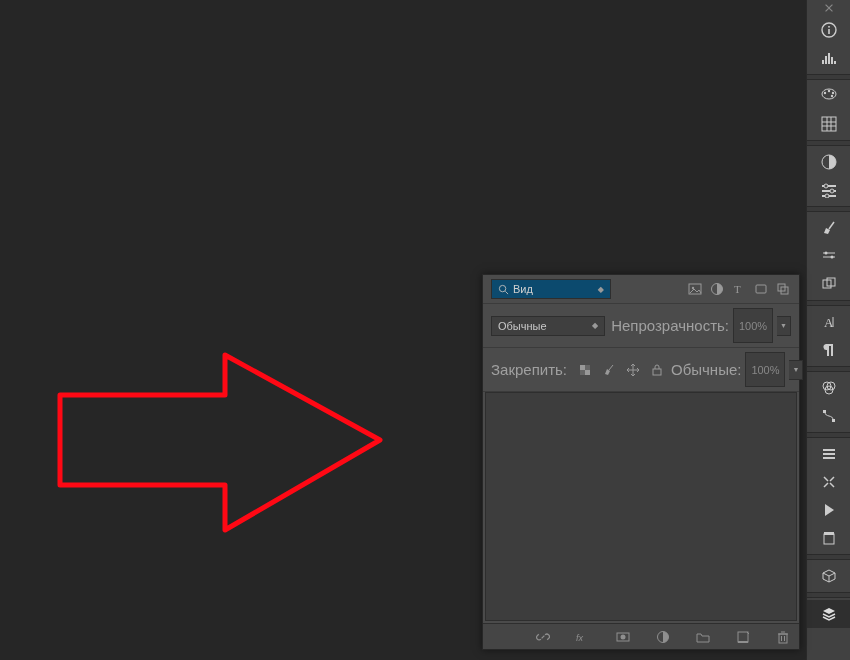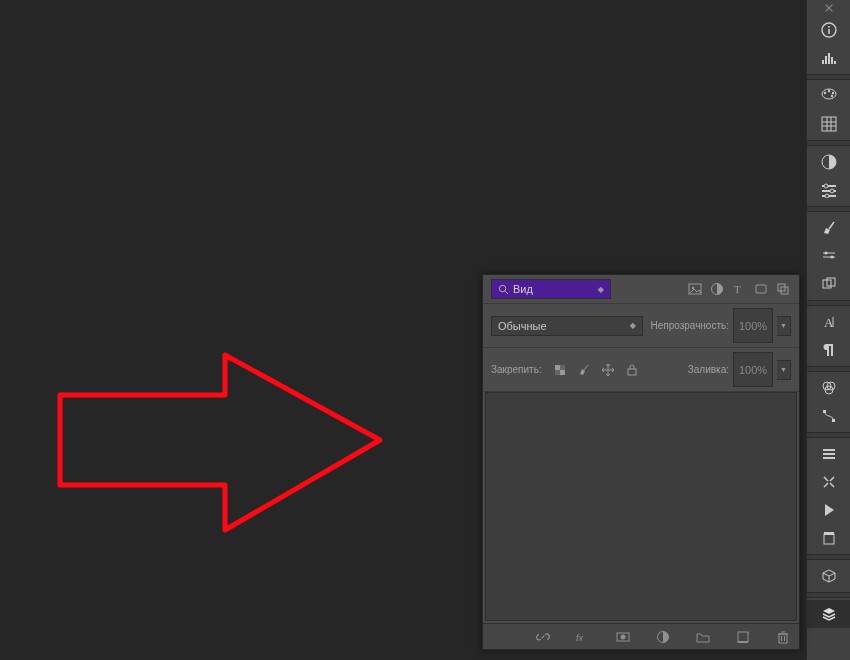--- a/index.html
+++ b/index.html
@@ -103,21 +103,21 @@
   }
   .panel-row {
     display: flex;
     align-items: center;
     padding: 4px 8px;
     gap: 6px;
     border-bottom: 1px solid #3b3b3b;
     min-height: 28px;
   }
   .filter-select {
-    background: #4c1d95;
+    background: #0c4a6e;
     border: 1px solid #2e2e2e;
     height: 20px;
     display: flex; align-items: center;
     padding: 0 6px;
     color: #d0d0d0;
     cursor: pointer;
     gap: 4px;
     font-size: 11px;
   }
   .filter-select.kind { width: 120px; }
@@ -141,21 +141,21 @@
     display: flex; align-items: center;
     padding: 0 6px;
     cursor: pointer;
   }
   .blend-select .caret { margin-left: auto; font-size: 8px; color: #999; }
   .opacity-group {
     margin-left: auto;
     display: flex; align-items: center;
     gap: 4px;
   }
-  .label { color: #a0a0a0; font-size: 10px; }
+  .label { color: #a0a0a0; font-size: 15px; }
   .pct-box {
     background: #3f3f3f;
     border: 1px solid #2e2e2e;
     height: 35px;
     width: 40px;
     display: flex; align-items: center; justify-content: center;
     color: #888;
   }
   .pct-dd {
     width: 14px; height: 20px;
@@ -438,21 +438,21 @@
           </svg>
         </div>
       <div class="small-icon">
           <svg viewBox="0 0 14 14">
             <rect x="3" y="6" width="8" height="6" fill="none" stroke="#999"></rect>
             <path d="M5 6 L5 4 A2 2 0 0 1 9 4 L9 6" stroke="#999" fill="none"></path>
           </svg>
         </div>
     </div>
     <div class="opacity-group">
-      <span class="label">Заливка:</span>
+      <span class="label">Обычные:</span>
       <div class="pct-box">100%</div>
       <div class="pct-dd">▼</div>
     </div>
   </div>
 
   <div class="layers-body"></div>
 
   <div class="panel-footer">
     <div class="footer-icon">
         <svg viewBox="0 0 14 14">

